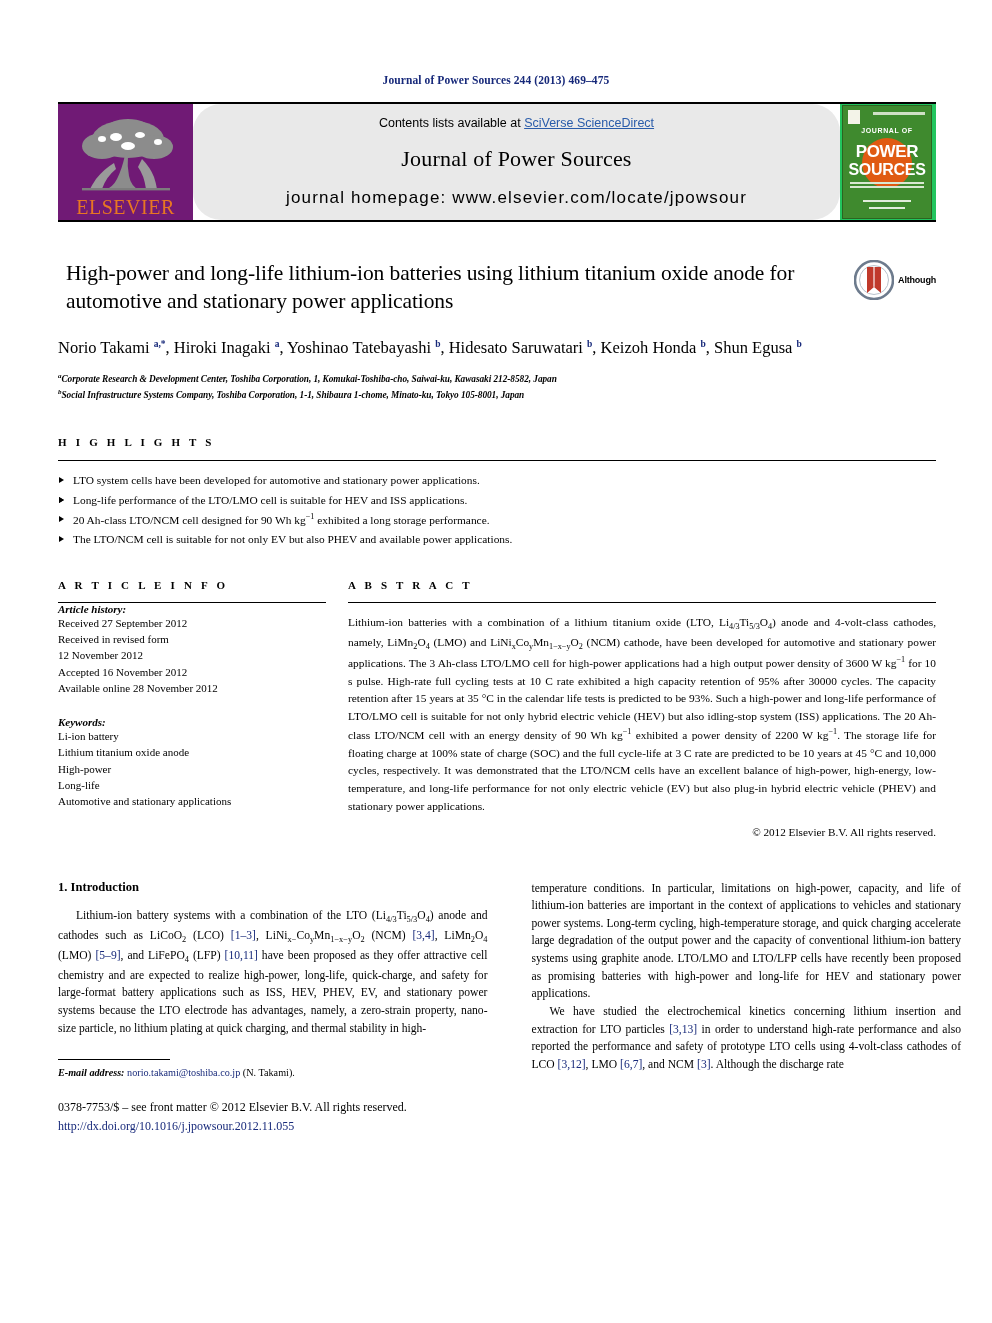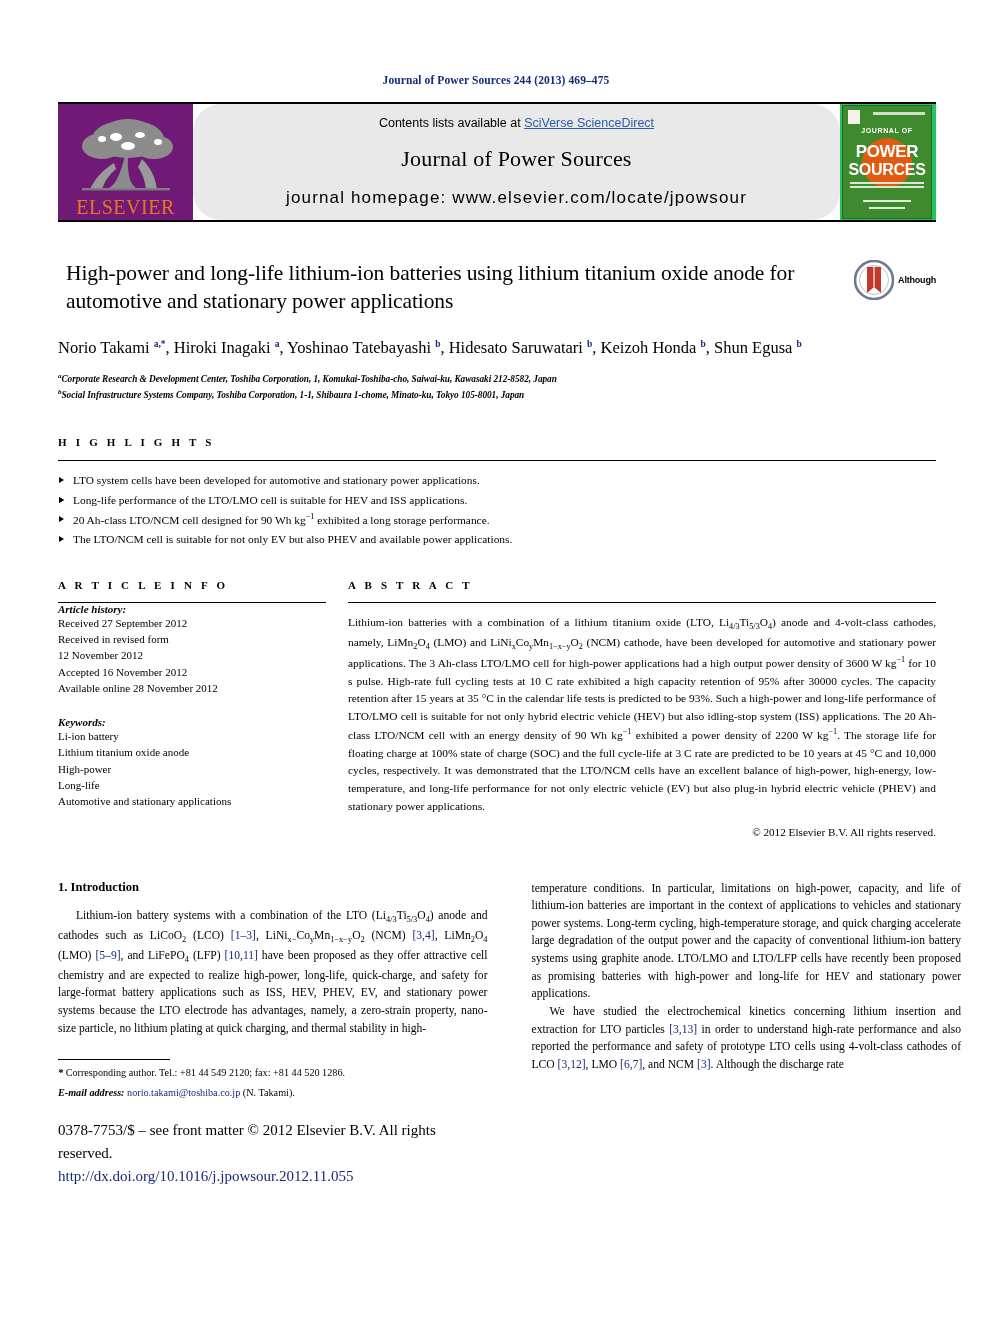--- a/index.html
+++ b/index.html
@@ -195,21 +195,21 @@
   .foot-rule { border-top: 1px solid #000; width: 112px; margin-top: 22px; }
   .footnote {
     font-size: 10.2px;
     line-height: 1.50;
     margin-top: 5px;
     padding-left: 10px;
     text-indent: -10px;
   }
   .footnote .em { font-style: italic; font-weight: bold; }
   .footnote a { color:#17297a; text-decoration:none; }
-  .frontmatter { font-size: 15px; line-height:1.55; margin-top: 18px; }
+  .frontmatter { font-size: 12px; line-height:1.55; margin-top: 18px; }
   .frontmatter .doi { color:#17297a; }
 </style>
 </head>
 <body>
 
 <div class="page">
 
   <div class="running-head">Journal of Power Sources 244 (2013) 469–475</div>
 
   <div class="masthead">
@@ -325,21 +325,20 @@
       <div class="copyright">© 2012 Elsevier B.V. All rights reserved.</div>
     </div>
   </div>
 
   <div class="body-cols">
     <div class="bcol">
       <div class="intro-head">1.  Introduction</div>
       <p class="para">Lithium-ion battery systems with a combination of the LTO (Li<sub class="sub">4/</sub><sub class="sub">3</sub>Ti<sub class="sub">5/3</sub>O<sub class="sub">4</sub>) anode and cathodes such as LiCoO<sub class="sub">2</sub> (LCO) <span class="ref">[1–3]</span>, LiNi<sub class="sub">x−</sub>Co<sub class="sub">y</sub>Mn<sub class="sub">1−x−y</sub>O<sub class="sub">2</sub> (NCM) <span class="ref">[3,4]</span>, LiMn<sub class="sub">2</sub>O<sub class="sub">4</sub> (LMO) <span class="ref">[5–9]</span>, and LiFePO<sub class="sub">4</sub> (LFP) <span class="ref">[10,11]</span> have been proposed as they offer attractive cell chemistry and are expected to realize high-power, long-life, quick-charge, and safety for large-format battery applications such as ISS, HEV, PHEV, EV, and stationary power systems because the LTO electrode has advantages, namely, a zero-strain property, nano-size particle, no lithium plating at quick charging, and thermal stability in high-</p>
 
       <div class="foot-rule"></div>
-      <div class="footnote"><span class="em">*</span>  Corresponding author. Tel.: +81 44 549 2120; fax: +81 44 520 1286.</div>
       <div class="footnote"><span class="em">E-mail address:</span> <a href="#">norio.takami@toshiba.co.jp</a> (N. Takami).</div>
       <div class="frontmatter">
         <div>0378-7753/$ – see front matter © 2012 Elsevier B.V. All rights reserved.</div>
         <div class="doi">http://dx.doi.org/10.1016/j.jpowsour.2012.11.055</div>
       </div>
     </div>
 
     <div class="bcol">
       <p class="para" style="text-indent:0">temperature conditions. In particular, limitations on high-power, capacity, and life of lithium-ion batteries are important in the context of applications to vehicles and stationary power systems. Long-term cycling, high-temperature storage, and quick charging accelerate large degradation of the output power and the capacity of conventional lithium-ion battery systems using graphite anode. LTO/LMO and LTO/LFP cells have recently been proposed as promising batteries with high-power and long-life for HEV and stationary power applications.</p>
       <p class="para">We have studied the electrochemical kinetics concerning lithium insertion and extraction for LTO particles <span class="ref">[3,13]</span> in order to understand high-rate performance and also reported the performance and safety of prototype LTO cells using 4-volt-class cathodes of LCO <span class="ref">[3,12]</span>, LMO <span class="ref">[6,7]</span>, and NCM <span class="ref">[3]</span>. Although the discharge rate</p>

